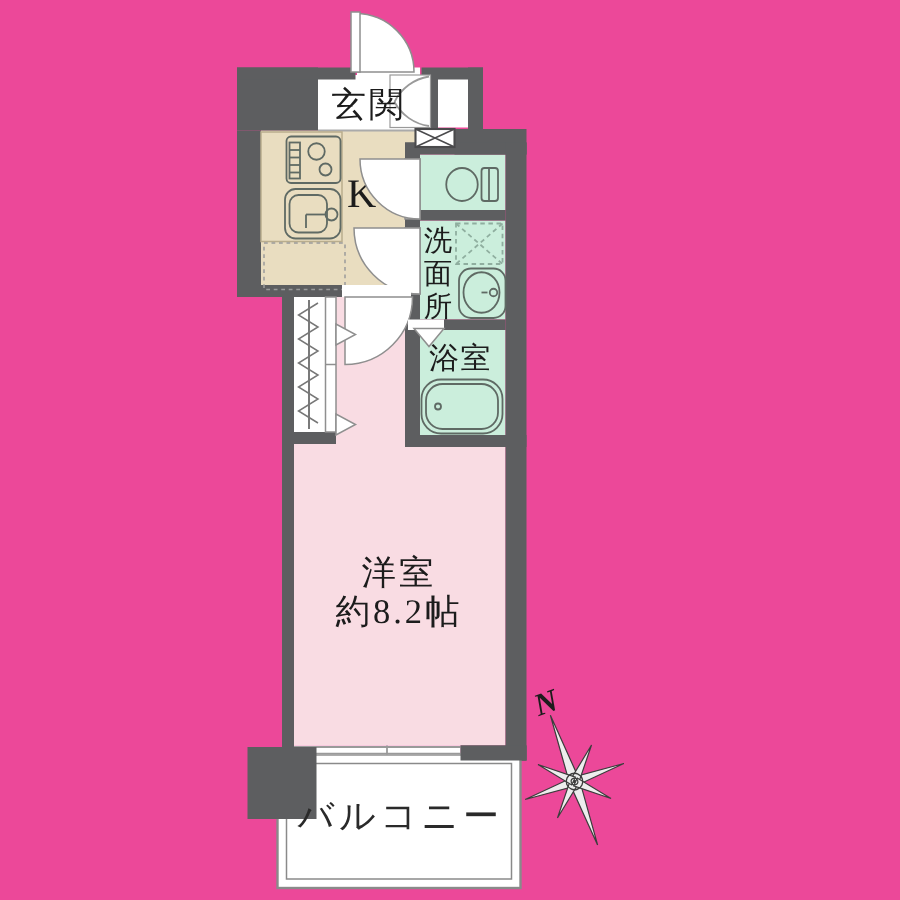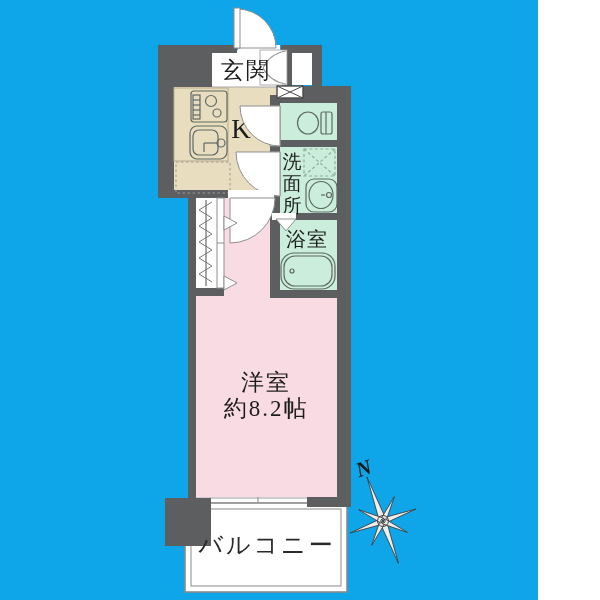--- a/index.html
+++ b/index.html
@@ -1,16 +1,16 @@
 <!DOCTYPE html>
 <html style="--wall: #5d5e60; --kitchen_floor: #e9ddc0; --wet_floor: #cbeedc; --room_floor: #f9dce3; --fixture_line: #5f6a64; --text: #1c1c1c;"><head>
 <meta charset="utf-8">
 <style>
   html,body{margin:0;padding:0;background:#ffffff;}
-  .stage{width:538px;height:600px;position:relative;background:#0ea5e9;overflow:hidden;}
+  .stage{width:600px;height:600px;position:relative;background:#ec4899;overflow:hidden;}
   svg{display:block;}
   .wall{fill:var(--wall,#5d5e60);}
   .floor-k{fill:var(--kitchen_floor,#e9ddc0);}
   .floor-wet{fill:var(--wet_floor,#cbeedc);}
   .floor-room{fill:var(--room_floor,#f9dce3);}
   .fx{stroke:var(--fixture_line,#5f6a64);fill:none;stroke-width:1.2;}
   .door{fill:#ffffff;stroke:#8f8f8f;stroke-width:1;}
   .thinline{stroke:#9a9a9a;stroke-width:1.2;fill:none;}
   .lbl{font-family:"Liberation Serif","DejaVu Serif",serif;fill:var(--text,#1c1c1c);}
   .lbl-big{font-size:23px;letter-spacing:2px;}

